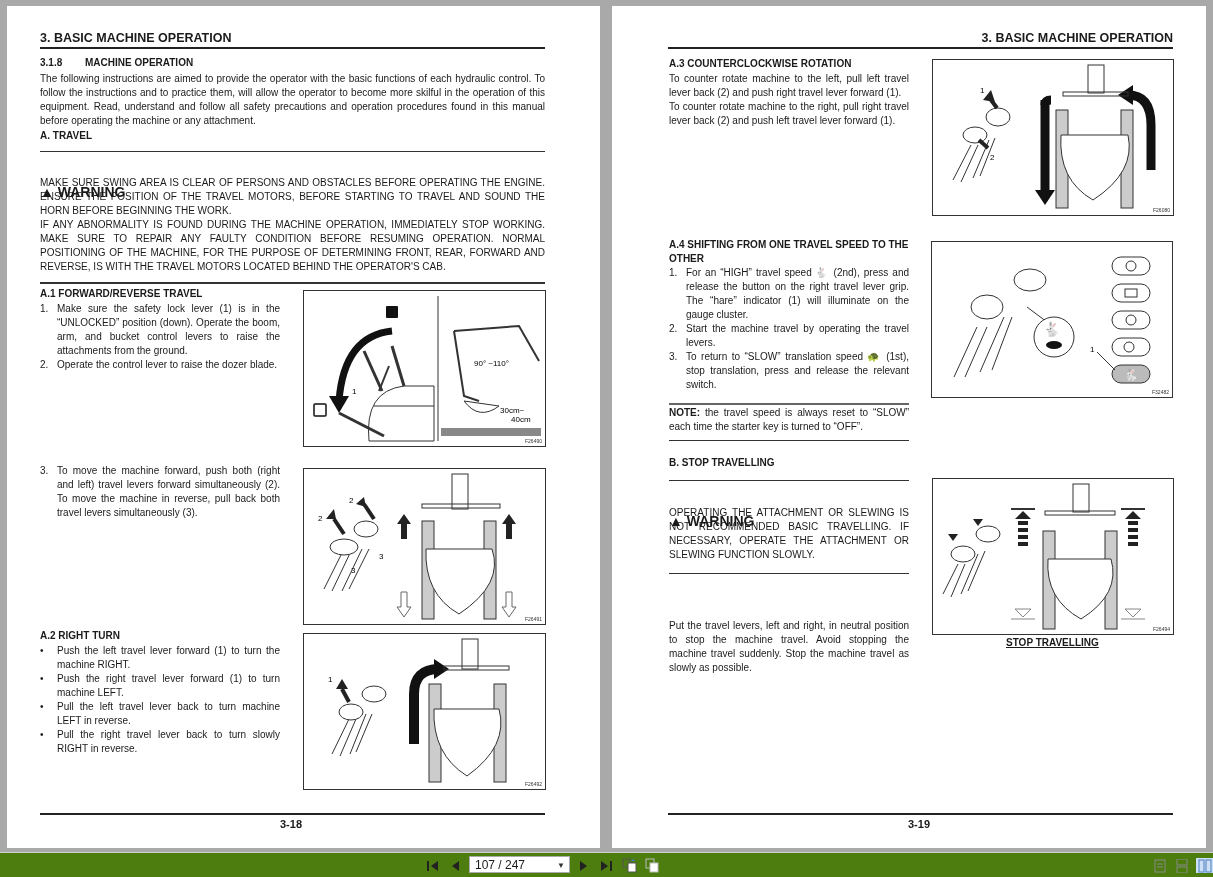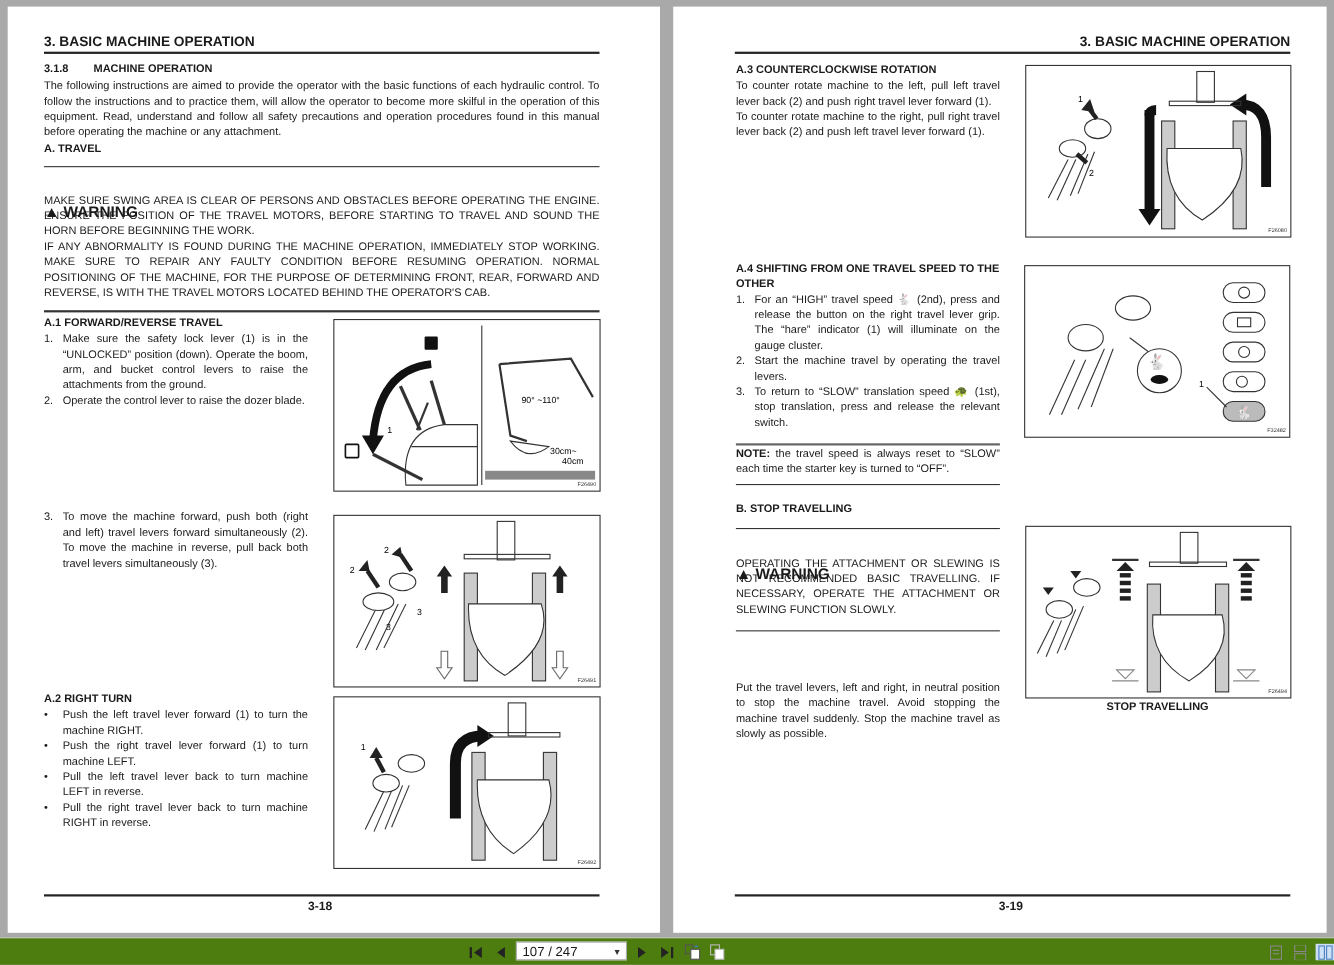--- a/index.html
+++ b/index.html
@@ -108,21 +108,21 @@
       <polygon points="198,138 205,148 212,138 208,138 208,123 202,123 202,138" fill="#fff" stroke="#666"></polygon>
     </svg>
     <span class="figid">F26491</span>
   </div>
 
   <div class="sub" style="left:33px;top:624px;">A.2 RIGHT TURN</div>
   <ul class="lst" style="left:33px;top:638px;width:240px;">
     <li><span class="n">•</span><span>Push the left travel lever forward (1) to turn the machine RIGHT.</span></li>
     <li><span class="n">•</span><span>Push the right travel lever forward (1) to turn machine LEFT.</span></li>
     <li><span class="n">•</span><span>Pull the left travel lever back to turn machine LEFT in reverse.</span></li>
-    <li><span class="n">•</span><span>Pull the right travel lever back to turn machine RIGHT in reverse.</span></li>
+    <li><span class="n">•</span><span>Pull the right travel lever back to turn slowly RIGHT in reverse.</span></li>
   </ul>
 
   <div class="fig" style="left:296px;top:627px;width:241px;height:155px;">
     <svg width="241" height="155" viewBox="0 0 241 155">
       <line x1="28" y1="120" x2="45" y2="85" stroke="#333"></line>
         <line x1="36" y1="122" x2="52" y2="85" stroke="#333"></line>
       <line x1="46" y1="120" x2="62" y2="80" stroke="#333"></line>
         <line x1="52" y1="118" x2="68" y2="80" stroke="#333"></line>
       <ellipse cx="47" cy="78" rx="12" ry="8" fill="#fff" stroke="#333"></ellipse>
       <ellipse cx="70" cy="60" rx="12" ry="8" fill="#fff" stroke="#333"></ellipse>
@@ -256,21 +256,21 @@
       <polygon points="192,130 200,138 208,130" fill="#fff" stroke="#888"></polygon>
         <line x1="188" y1="140" x2="212" y2="140" stroke="#888"></line>
       <rect x="140" y="5" width="16" height="28" fill="none" stroke="#333"></rect>
       <rect x="112" y="32" width="70" height="4" fill="none" stroke="#333"></rect>
       <rect x="110" y="52" width="12" height="98" fill="#ccc" stroke="#333"></rect>
       <rect x="172" y="52" width="12" height="98" fill="#ccc" stroke="#333"></rect>
       <path d="M115 80 L178 80 Q188 115 148 140 Q112 120 115 80 Z" fill="#fff" stroke="#333"></path>
     </svg>
     <span class="figid">F26494</span>
   </div>
-  <div class="sub" style="left:394px;top:631px;">STOP TRAVELLING</div>
+  <div class="sub" style="left:394px;top:631px;text-decoration:underline;">STOP TRAVELLING</div>
 
   <div class="rule" style="left:56px;top:807px;width:505px;"></div>
   <div class="pnum" style="left:296px;top:812px;">3-19</div>
 </div>
 
 <div id="toolbar">
   <div class="tbtn" style="left:425px;width:16px;">
     <svg width="14" height="12">
         <rect x="1" y="1" width="2" height="10" fill="#222"></rect>
         <polygon points="12,1 5,6 12,11" fill="#222"></polygon>

